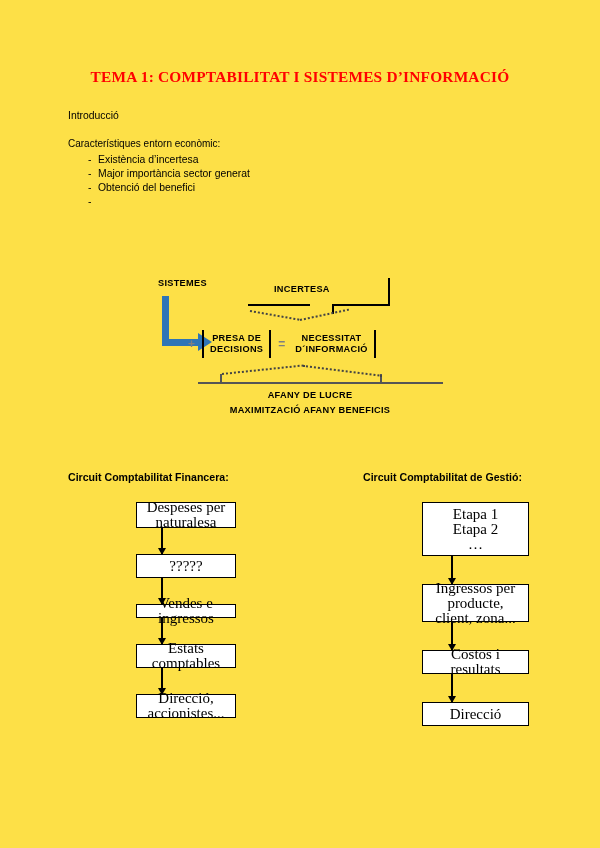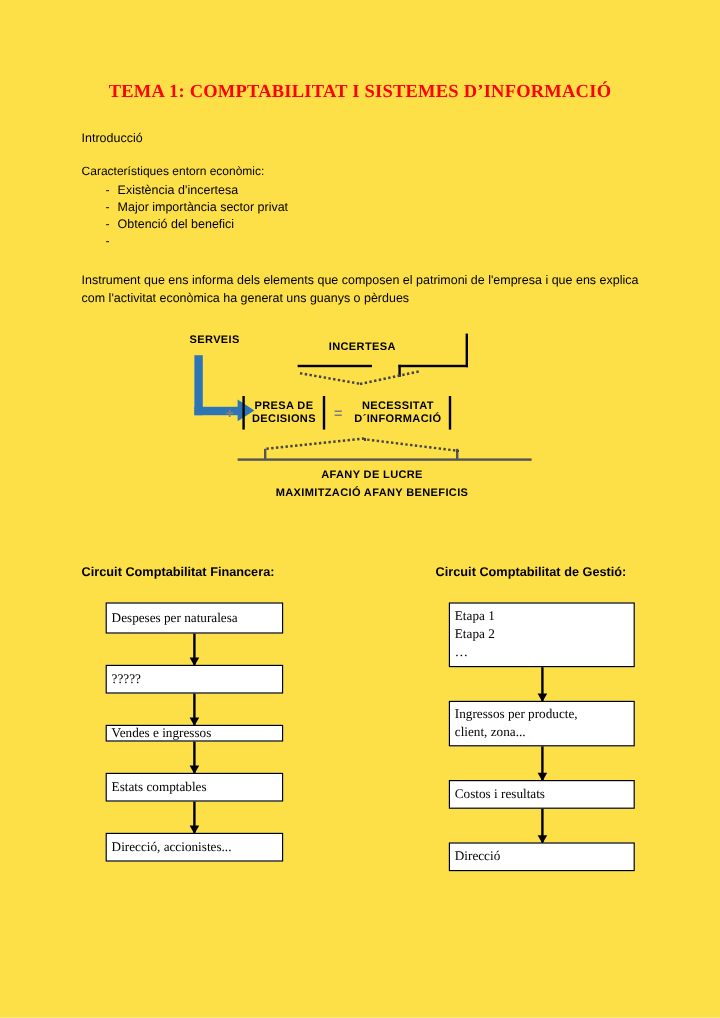--- a/index.html
+++ b/index.html
@@ -273,29 +273,30 @@
   #head-right { left: 363px; top: 471px; }
 
   .flow-col { position: absolute; }
   #col-left  { left: 88px;  top: 502px; width: 148px; }
   #col-right { left: 374px; top: 502px; width: 155px; }
 
   .fbox {
     border: 1.5px solid #000;
     box-sizing: border-box;
     font-family: "Liberation Serif", serif;
-    font-size: 11px;
+    font-size: 15px;
     text-align: center;
     display: flex;
     flex-direction: column;
-    align-items: flex-start;
+    align-items: center;
     justify-content: center;
     line-height: 15px;
     padding: 3px 4px;
     background: #fff;
+    margin-left: 48px;
   }
   .connector {
     position: relative;
     margin: 0 auto;
     width: 2px;
     background: #000;
   }
   .connector::after {
     content: "";
     position: absolute;
@@ -319,36 +320,35 @@
 
   <div class="charac-head">Característiques entorn econòmic:</div>
 
   <div class="bullets">
     <div class="bullet-row">
       <span class="bullet-dash">-</span>
       <span>Existència d’incertesa</span>
     </div>
     <div class="bullet-row">
       <span class="bullet-dash">-</span>
-      <span>Major importància sector privat</span>
+      <span>Major importància sector generat</span>
     </div>
     <div class="bullet-row">
       <span class="bullet-dash">-</span>
       <span>Obtenció del benefici</span>
     </div>
     <div class="bullet-row">
       <span class="bullet-dash">-</span>
     </div>
   </div>
 
-  <div class="para">Instrument que ens informa dels elements que composen el patrimoni de l'empresa i que ens explica com l'activitat econòmica ha generat uns guanys o pèrdues</div>
 
   <div class="diagram">
 
-    <div class="dg-label" id="lbl-empresa">SERVEIS</div>
+    <div class="dg-label" id="lbl-empresa">SISTEMES</div>
     <div class="dg-label" id="lbl-incertesa">INCERTESA</div>
 
     <div class="arrow-stem"></div>
     <div class="arrow-shaft"></div>
     <div class="arrow-head"></div>
 
     <div class="inc-line-left"></div>
     <div class="inc-line-right"></div>
     <div class="inc-tick-left"></div>
     <div class="inc-tick-right"></div>

